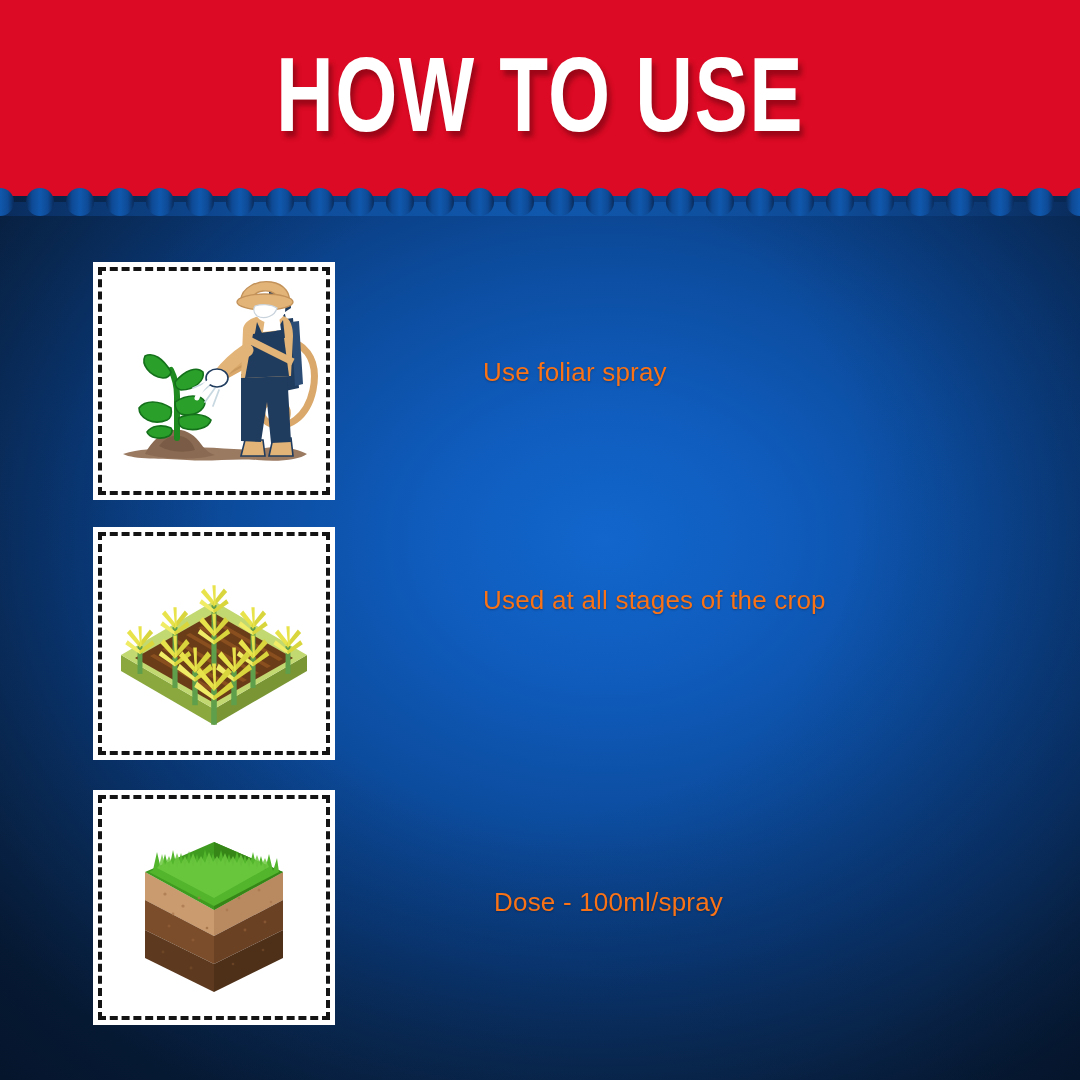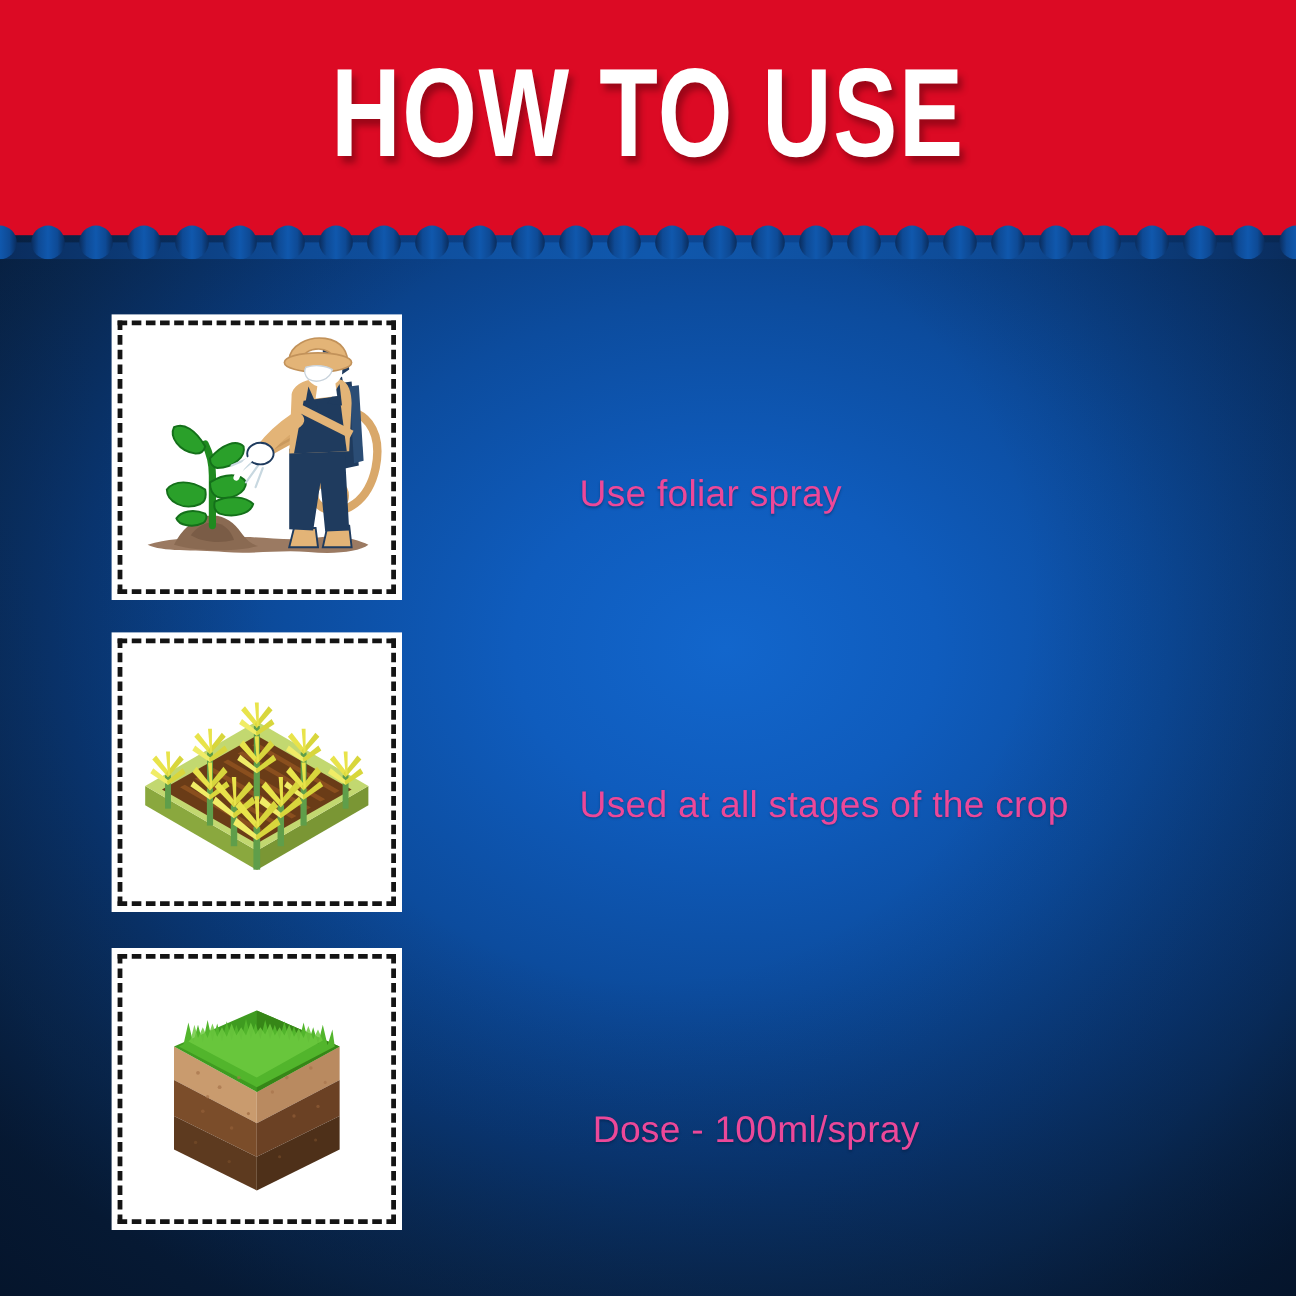--- a/index.html
+++ b/index.html
@@ -104,32 +104,31 @@
   .card-2 { top: 527px;  height: 233px; }
   .card-3 { top: 790px;  height: 235px; }
 
   .art {
     display: block;
   }
 
   
   .label {
     position: absolute;
-    color: #ec4899;
-    font-size: 31px;
+    color: #f97316;
+    font-size: 26px;
     font-weight: 400;
     letter-spacing: 0.2px;
     line-height: 1.15;
     white-space: nowrap;
     z-index: 5;
     text-shadow: 0 1px 2px rgba(0,20,50,0.35);
-    margin-top: 36px;
   }
   .label-1 { left: 483px; top: 358px; }
-  .label-2 { left: 483px; top: 617px; }
+  .label-2 { left: 483px; top: 586px; }
   .label-3 { left: 494px; top: 888px; }
 </style>
 </head>
 <body>
 
 <div id="poster">
 
   <div class="bg-base"></div>
   <div class="bg-vignette"></div>
 

